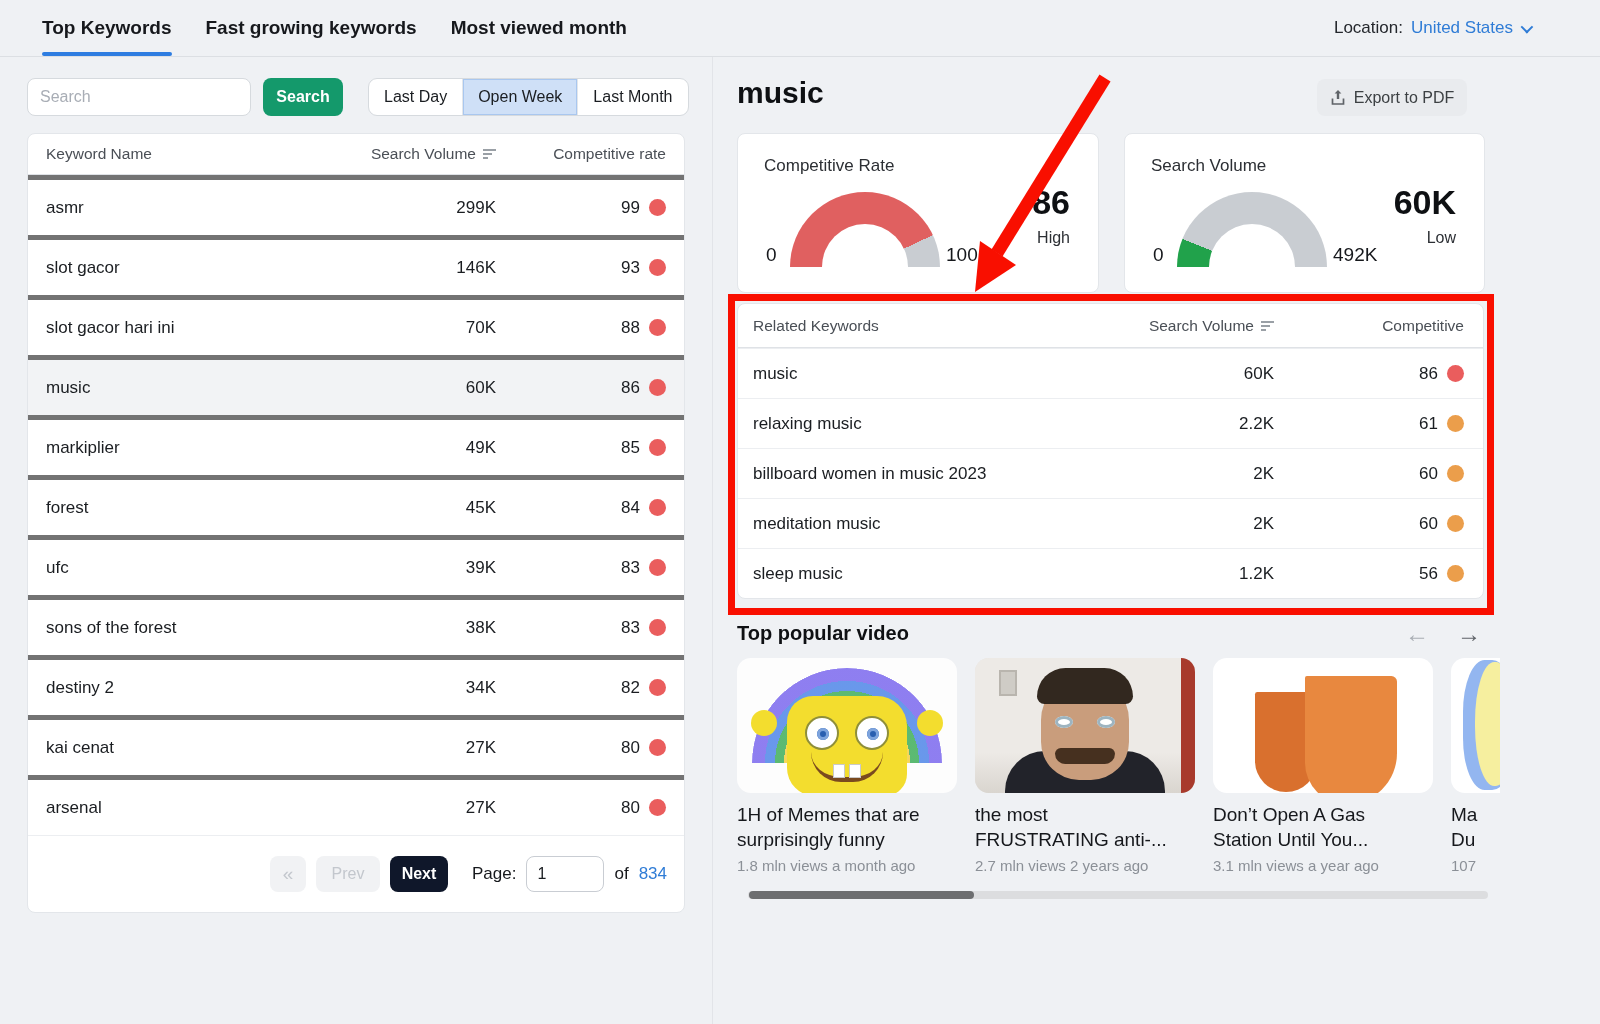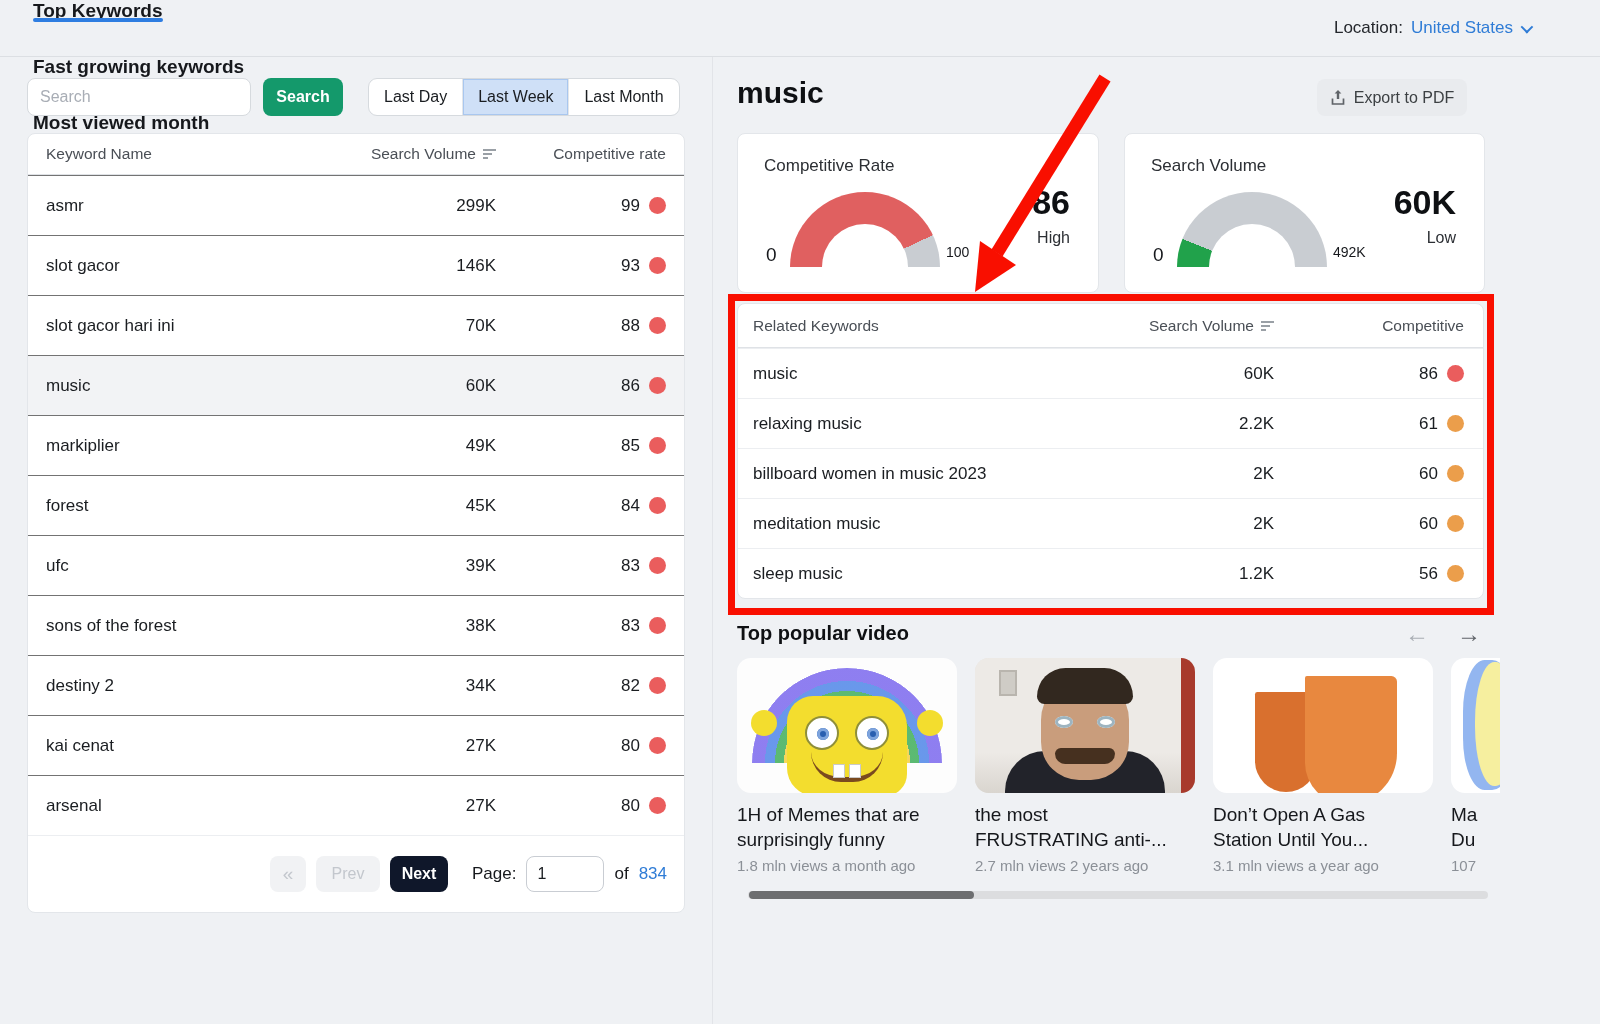--- a/index.html
+++ b/index.html
@@ -2,21 +2,21 @@
 <html><head>
 <meta charset="utf-8">
 <style>
   * { margin:0; padding:0; box-sizing:border-box; }
   html,body { width:1600px; height:1024px; }
   body { font-family:"Liberation Sans", sans-serif; background:#eff1f4; color:#1a1d21; }
   .canvas { position:relative; width:1600px; height:1024px; overflow:hidden; }
 
   
   .header { position:absolute; left:0; top:0; width:1600px; height:57px; border-bottom:1px solid #dcdfe3; }
-  .tabs { position:absolute; left:33px; top:0; height:56px; display:flex; gap:34px; align-items:flex-start;flex-direction:column; }
+  .tabs { position:absolute; left:42px; top:0; height:56px; display:flex; gap:34px; align-items:flex-end; }
   .tab { font-size:19px; font-weight:700; color:#16181c; position:relative; height:56px; display:flex; align-items:center; cursor:pointer; }
   .tab[data-active="true"]::after { content:""; position:absolute; left:0; right:0; bottom:0; height:4px; border-radius:3px; background:#2e7de1; }
   .location { position:absolute; right:70px; top:0; height:56px; display:flex; align-items:center; gap:8px; font-size:17px; }
   .location .loc-label { color:#24272c; }
   .location .loc-value { color:#2f7cd6; cursor:pointer; display:flex; align-items:center; gap:8px; }
   .chev { width:9px; height:9px; border-right:2.5px solid #2f7cd6; border-bottom:2.5px solid #2f7cd6; transform:rotate(45deg) translateY(-2px); display:inline-block; }
 
   
   .v-divider { position:absolute; left:712px; top:57px; width:1px; height:967px; background:#e2e4e8; }
 
@@ -26,21 +26,21 @@
   .search-input::placeholder { color:#a8adb5; }
   .search-btn { width:80px; height:38px; background:#14996b; color:#fff; border:none; border-radius:8px; font-size:16px; font-weight:700; font-family:inherit; cursor:pointer; }
   .segmented { display:flex; height:38px; background:#fff; border:1px solid #d6dade; border-radius:9px; overflow:hidden; margin-left:13px; }
   .seg { padding:0 15px; display:flex; align-items:center; font-size:16px; color:#1a1d21; cursor:pointer; border-right:1px solid #e3e6ea; }
   .seg:last-child { border-right:none; }
   .seg[data-selected="true"] { background:#cfe0f7; box-shadow:inset 0 0 0 1px #a9c7ef; }
 
   
   .kw-card { position:absolute; left:27px; top:133px; width:658px; background:#fff; border:1px solid #e3e6ea; border-radius:8px; overflow:hidden; }
   .kw-head { display:flex; align-items:center; height:41px; padding:0 18px; border-bottom:1px solid #dfe2e6; font-size:15.5px; color:#4a4f56; }
-  .kw-row { display:flex; align-items:center; height:60px; padding:9px 18px; border-top:1px solid #737373; font-size:17px; cursor:pointer; }
+  .kw-row { display:flex; align-items:center; height:60px; padding:9px 18px; border-top:5px solid #737373; font-size:17px; cursor:pointer; }
   .kw-row:first-of-type { border-top:none; }
   .kw-row[data-selected="true"] { background:#f2f3f5; }
   .c-name { flex:1; text-align:left; }
   .c-vol { width:160px; text-align:right; display:flex; justify-content:flex-end; align-items:center; gap:7px; }
   .c-rate { width:170px; display:flex; justify-content:flex-end; align-items:center; gap:9px; }
   .dot { width:17px; height:17px; border-radius:50%; flex:none; }
   [data-dot="red"] { background:#ea5d5d; }
   [data-dot="orange"] { background:#eb9e4b; }
   .sort-icon { display:inline-block; width:13px; height:10px; background:
       linear-gradient(#9aa0a6,#9aa0a6) 0 0/13px 2px no-repeat,
@@ -62,21 +62,21 @@
   .r-title { position:absolute; left:737px; top:76px; font-size:30px; font-weight:700; color:#0e1013; }
   .export-btn { position:absolute; left:1317px; top:79px; width:150px; height:37px; background:#e9ebee; border:none; border-radius:8px; font-size:16px; color:#3c4043; font-family:inherit; display:flex; align-items:center; justify-content:center; gap:8px; cursor:pointer; }
 
   .gauge-card { position:absolute; top:133px; height:160px; background:#fff; border:1px solid #e3e6ea; border-radius:8px; }
   .gc1 { left:737px; width:362px; }
   .gc2 { left:1124px; width:361px; }
   .g-title { position:absolute; left:26px; top:22px; font-size:17px; color:#2c2f34; }
   .gauge-arc { position:absolute; left:52px; top:58px; width:150px; height:75px; border-radius:150px 150px 0 0; }
   .gauge-hole { position:absolute; left:84px; top:90px; width:86px; height:43px; background:#fff; border-radius:86px 86px 0 0; }
   .g-min { position:absolute; left:28px; top:110px; font-size:19px; color:#16181c; }
-  .g-max { position:absolute; left:208px; top:110px; font-size:14px; color:#16181c; }
+  .g-max { position:absolute; left:208px; top:110px; font-size:19px; color:#16181c; }
   .g-val-wrap { position:absolute; right:28px; top:50px; text-align:right; }
   .g-value { font-size:34px; font-weight:700; color:#0e1013; line-height:1.1; }
   .g-level { font-size:16px; color:#2c2f34; margin-top:8px; }
 
   
   .rel-card { position:absolute; left:737px; top:303px; width:747px; background:#fff; border:1px solid #e3e6ea; border-radius:8px; overflow:hidden; z-index:30; }
   .rel-head { display:flex; align-items:center; height:44px; padding:0 19px 0 15px; border-bottom:1px solid #dfe2e6; font-size:15.5px; color:#4a4f56; }
   .rel-row { display:flex; align-items:center; height:50px; padding:0 19px 0 15px; border-top:1px solid #eceef1; font-size:17px; cursor:pointer; }
   .rel-row:first-of-type { border-top:none; }
   .r-name { flex:1; }
@@ -168,21 +168,21 @@
   <div class="v-divider"></div>
 
   <div class="controls">
     <input class="search-input" type="text" placeholder="Search" style="">
     <button class="search-btn">Search</button>
     <div class="segmented">
       <div class="seg" data-selected="false">
           <span>Last Day</span>
         </div>
       <div class="seg" data-selected="true">
-          <span>Last Week</span>
+          <span>Open Week</span>
         </div>
       <div class="seg" data-selected="false">
           <span>Last Month</span>
         </div>
     </div>
   </div>
 
   <div class="kw-card">
     <div class="kw-head">
       <div class="c-name">Keyword Name</div>

